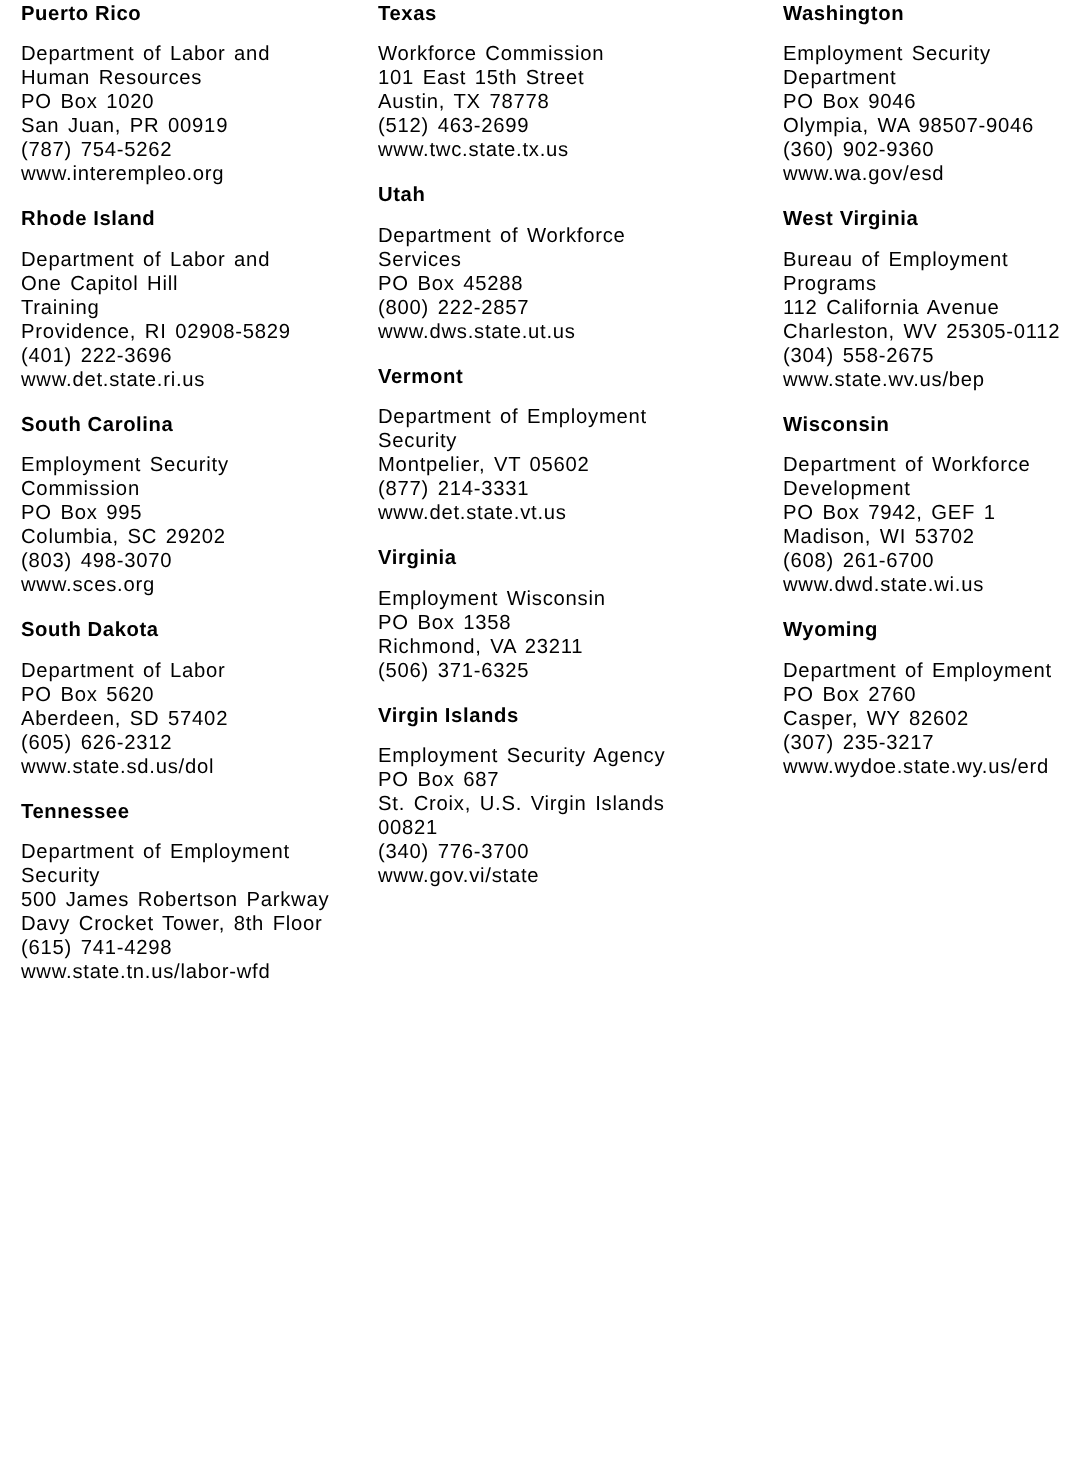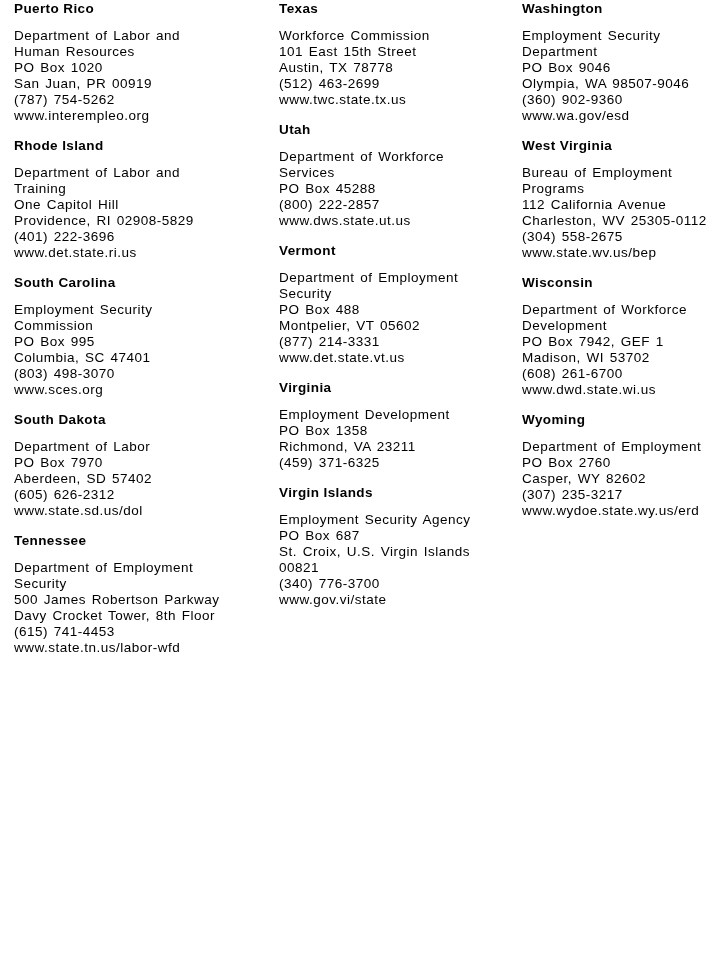--- a/index.html
+++ b/index.html
@@ -19,21 +19,21 @@
     width: 721px;
     height: 798px;
     background: #ffffff;
   }
   .col {
     position: absolute;
     top: 1px;
     width: 252px;
   }
   #col-0 { left: 14px; }
-  #col-1 { left: 279px; }
+  #col-1 { left: 252px; }
   #col-2 { left: 522px; }
   .section {
     margin-bottom: 14px;
   }
   .state-heading {
     font-size: 13.5px;
     font-weight: bold;
     line-height: 16px;
     letter-spacing: 0.4px;
     margin: 0 0 11px 0;
@@ -57,50 +57,50 @@
         <div class="address-line">Department of Labor and</div>
         <div class="address-line">Human Resources</div>
         <div class="address-line">PO Box 1020</div>
         <div class="address-line">San Juan, PR 00919</div>
         <div class="address-line">(787) 754-5262</div>
         <div class="address-line">www.interempleo.org</div>
       </div>
       <div class="section">
         <div class="state-heading">Rhode Island</div>
         <div class="address-line">Department of Labor and</div>
+        <div class="address-line">One Capitol Hill</div>
         <div class="address-line">Training</div>
-        <div class="address-line">One Capitol Hill</div>
         <div class="address-line">Providence, RI 02908-5829</div>
         <div class="address-line">(401) 222-3696</div>
         <div class="address-line">www.det.state.ri.us</div>
       </div>
       <div class="section">
         <div class="state-heading">South Carolina</div>
         <div class="address-line">Employment Security</div>
         <div class="address-line">Commission</div>
         <div class="address-line">PO Box 995</div>
-        <div class="address-line">Columbia, SC 47401</div>
+        <div class="address-line">Columbia, SC 29202</div>
         <div class="address-line">(803) 498-3070</div>
         <div class="address-line">www.sces.org</div>
       </div>
       <div class="section">
         <div class="state-heading">South Dakota</div>
         <div class="address-line">Department of Labor</div>
-        <div class="address-line">PO Box 7970</div>
+        <div class="address-line">PO Box 5620</div>
         <div class="address-line">Aberdeen, SD 57402</div>
         <div class="address-line">(605) 626-2312</div>
         <div class="address-line">www.state.sd.us/dol</div>
       </div>
       <div class="section">
         <div class="state-heading">Tennessee</div>
         <div class="address-line">Department of Employment</div>
         <div class="address-line">Security</div>
         <div class="address-line">500 James Robertson Parkway</div>
         <div class="address-line">Davy Crocket Tower, 8th Floor</div>
-        <div class="address-line">(615) 741-4453</div>
+        <div class="address-line">(615) 741-4298</div>
         <div class="address-line">www.state.tn.us/labor-wfd</div>
       </div>
     </div>
   <div class="col" id="col-1">
       <div class="section">
         <div class="state-heading">Texas</div>
         <div class="address-line">Workforce Commission</div>
         <div class="address-line">101 East 15th Street</div>
         <div class="address-line">Austin, TX 78778</div>
         <div class="address-line">(512) 463-2699</div>
@@ -111,31 +111,30 @@
         <div class="address-line">Department of Workforce</div>
         <div class="address-line">Services</div>
         <div class="address-line">PO Box 45288</div>
         <div class="address-line">(800) 222-2857</div>
         <div class="address-line">www.dws.state.ut.us</div>
       </div>
       <div class="section">
         <div class="state-heading">Vermont</div>
         <div class="address-line">Department of Employment</div>
         <div class="address-line">Security</div>
-        <div class="address-line">PO Box 488</div>
         <div class="address-line">Montpelier, VT 05602</div>
         <div class="address-line">(877) 214-3331</div>
         <div class="address-line">www.det.state.vt.us</div>
       </div>
       <div class="section">
         <div class="state-heading">Virginia</div>
-        <div class="address-line">Employment Development</div>
+        <div class="address-line">Employment Wisconsin</div>
         <div class="address-line">PO Box 1358</div>
         <div class="address-line">Richmond, VA 23211</div>
-        <div class="address-line">(459) 371-6325</div>
+        <div class="address-line">(506) 371-6325</div>
       </div>
       <div class="section">
         <div class="state-heading">Virgin Islands</div>
         <div class="address-line">Employment Security Agency</div>
         <div class="address-line">PO Box 687</div>
         <div class="address-line">St. Croix, U.S. Virgin Islands</div>
         <div class="address-line">00821</div>
         <div class="address-line">(340) 776-3700</div>
         <div class="address-line">www.gov.vi/state</div>
       </div>

